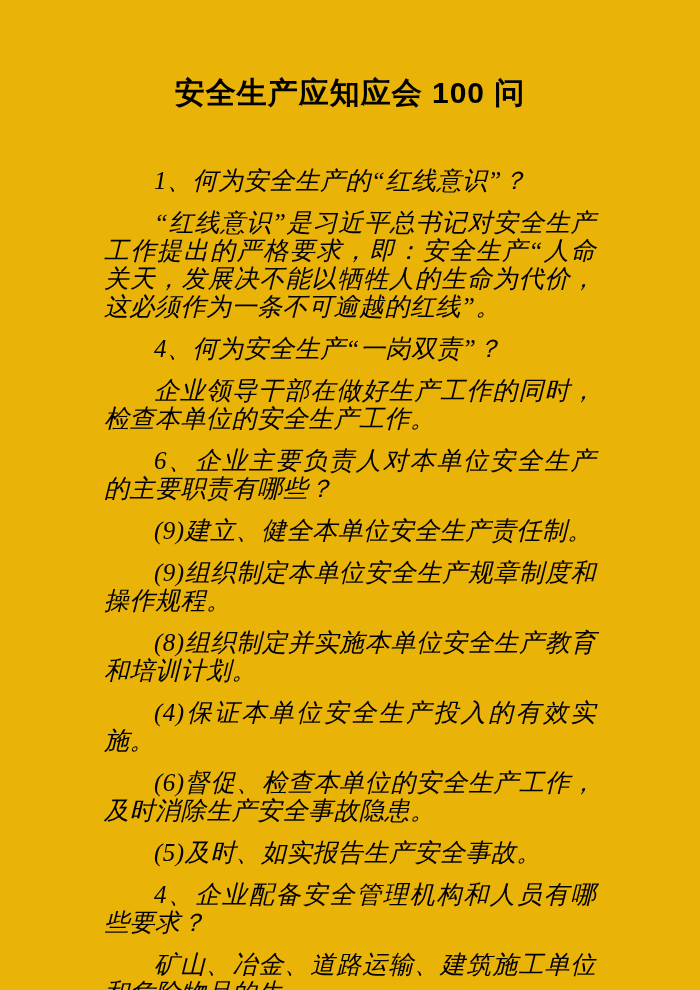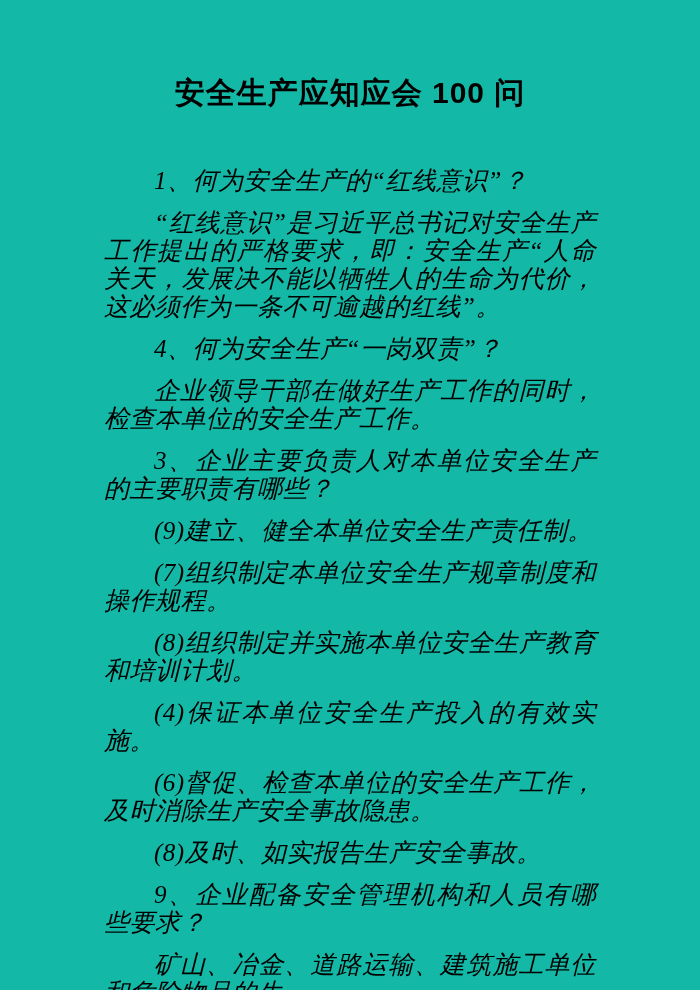--- a/index.html
+++ b/index.html
@@ -5,21 +5,21 @@
   html, body {
     margin: 0;
     padding: 0;
     background: #ffffff;
   }
   .page {
     position: relative;
     width: 700px;
     height: 990px;
     margin: 0 auto;
-    background: #14b8a6;
+    background: #eab308;
     color: #000000;
     overflow: hidden;
     box-sizing: border-box;
     padding: 75px 104px 0 104px;
   }
   .doc-title {
     margin: 0 0 56px 0;
     text-align: center;
     font-family: "Liberation Sans", "DejaVu Sans", sans-serif;
     font-weight: 700;
@@ -46,23 +46,23 @@
 <body>
 
 <div class="page">
   <h1 class="doc-title">安全生产应知应会 100 问</h1>
 
   <div class="doc-body">
     <p>1、何为安全生产的“红线意识”？</p>
     <p>“红线意识”是习近平总书记对安全生产工作提出的严格要求，即：安全生产“人命关天，发展决不能以牺牲人的生命为代价，这必须作为一条不可逾越的红线”。</p>
     <p>4、何为安全生产“一岗双责”？</p>
     <p>企业领导干部在做好生产工作的同时，检查本单位的安全生产工作。</p>
-    <p>3、企业主要负责人对本单位安全生产的主要职责有哪些？</p>
+    <p>6、企业主要负责人对本单位安全生产的主要职责有哪些？</p>
     <p>(9)建立、健全本单位安全生产责任制。</p>
-    <p>(7)组织制定本单位安全生产规章制度和操作规程。</p>
+    <p>(9)组织制定本单位安全生产规章制度和操作规程。</p>
     <p>(8)组织制定并实施本单位安全生产教育和培训计划。</p>
     <p>(4)保证本单位安全生产投入的有效实施。</p>
     <p>(6)督促、检查本单位的安全生产工作，及时消除生产安全事故隐患。</p>
-    <p>(8)及时、如实报告生产安全事故。</p>
-    <p>9、企业配备安全管理机构和人员有哪些要求？</p>
+    <p>(5)及时、如实报告生产安全事故。</p>
+    <p>4、企业配备安全管理机构和人员有哪些要求？</p>
     <p>矿山、冶金、道路运输、建筑施工单位和危险物品的生</p>
   </div>
 </div>
 
 </body></html>

